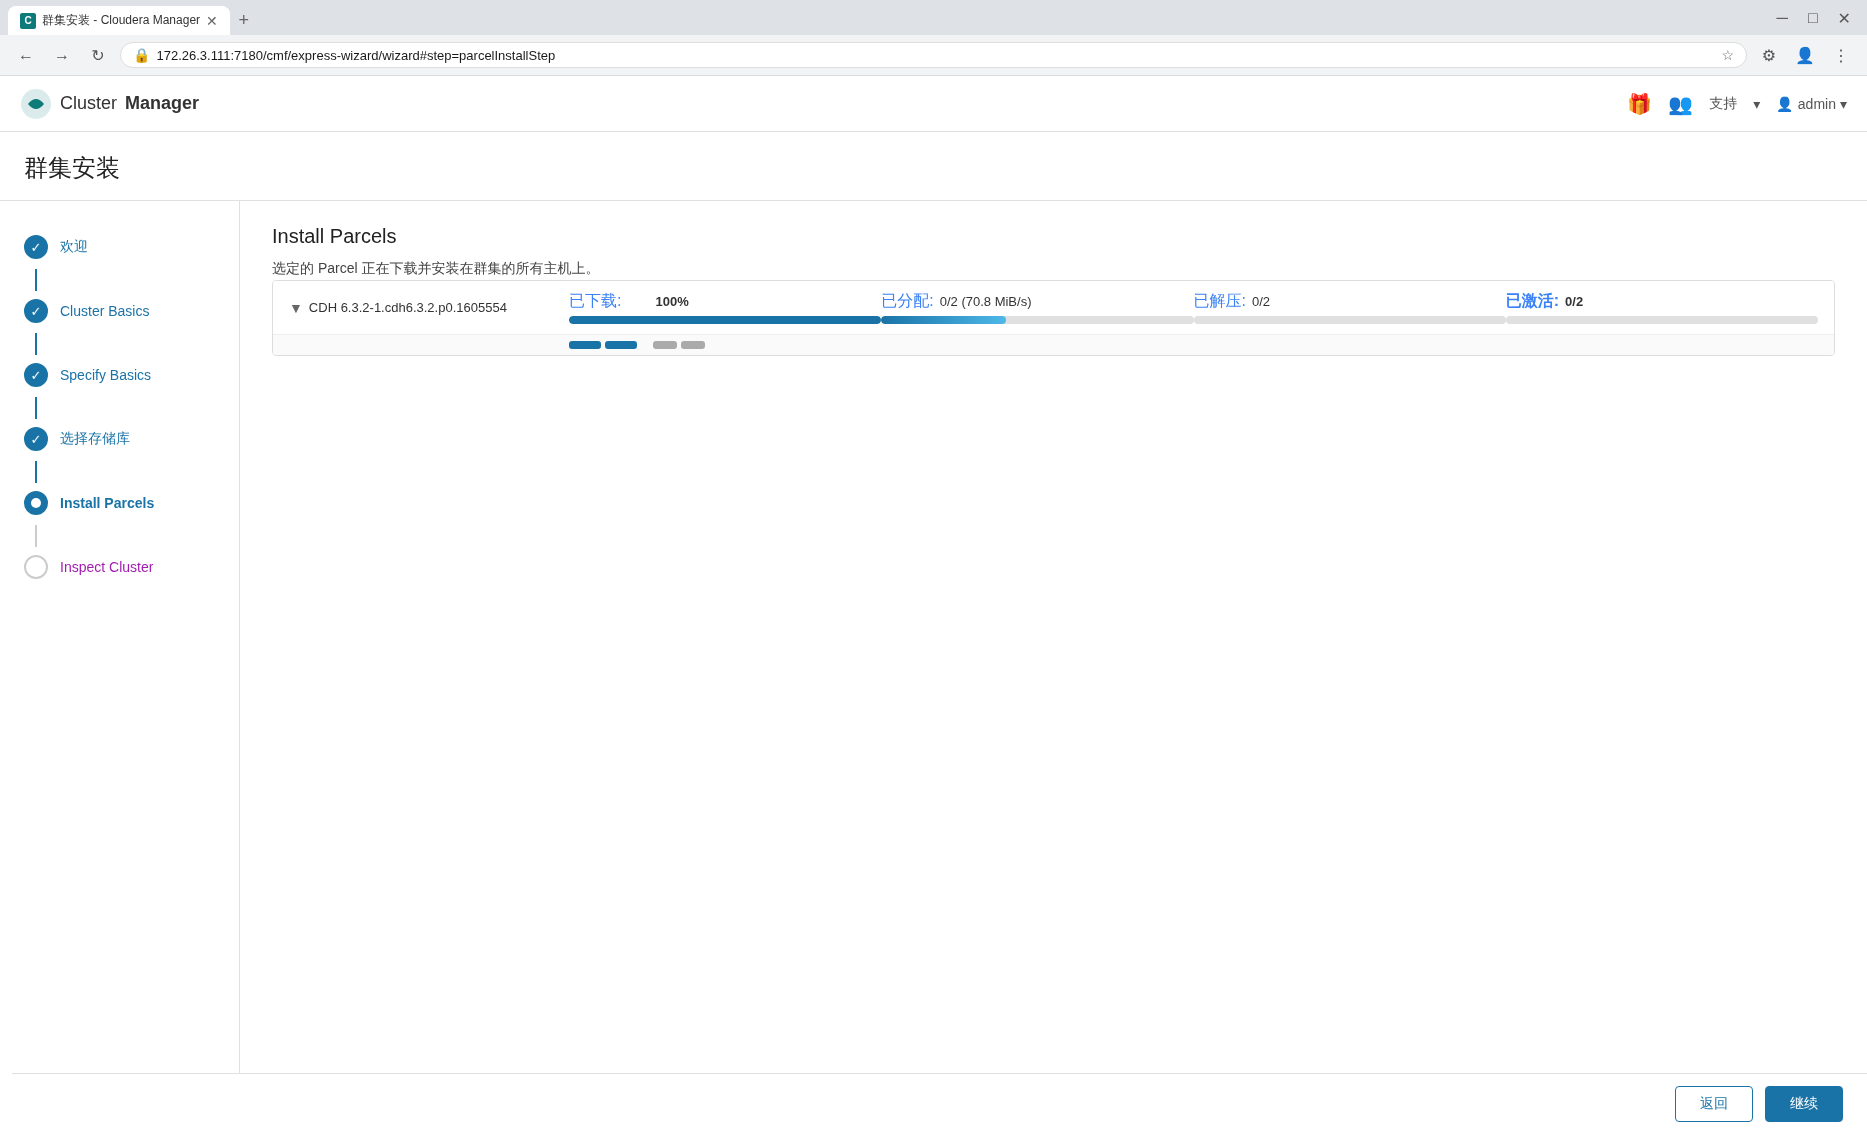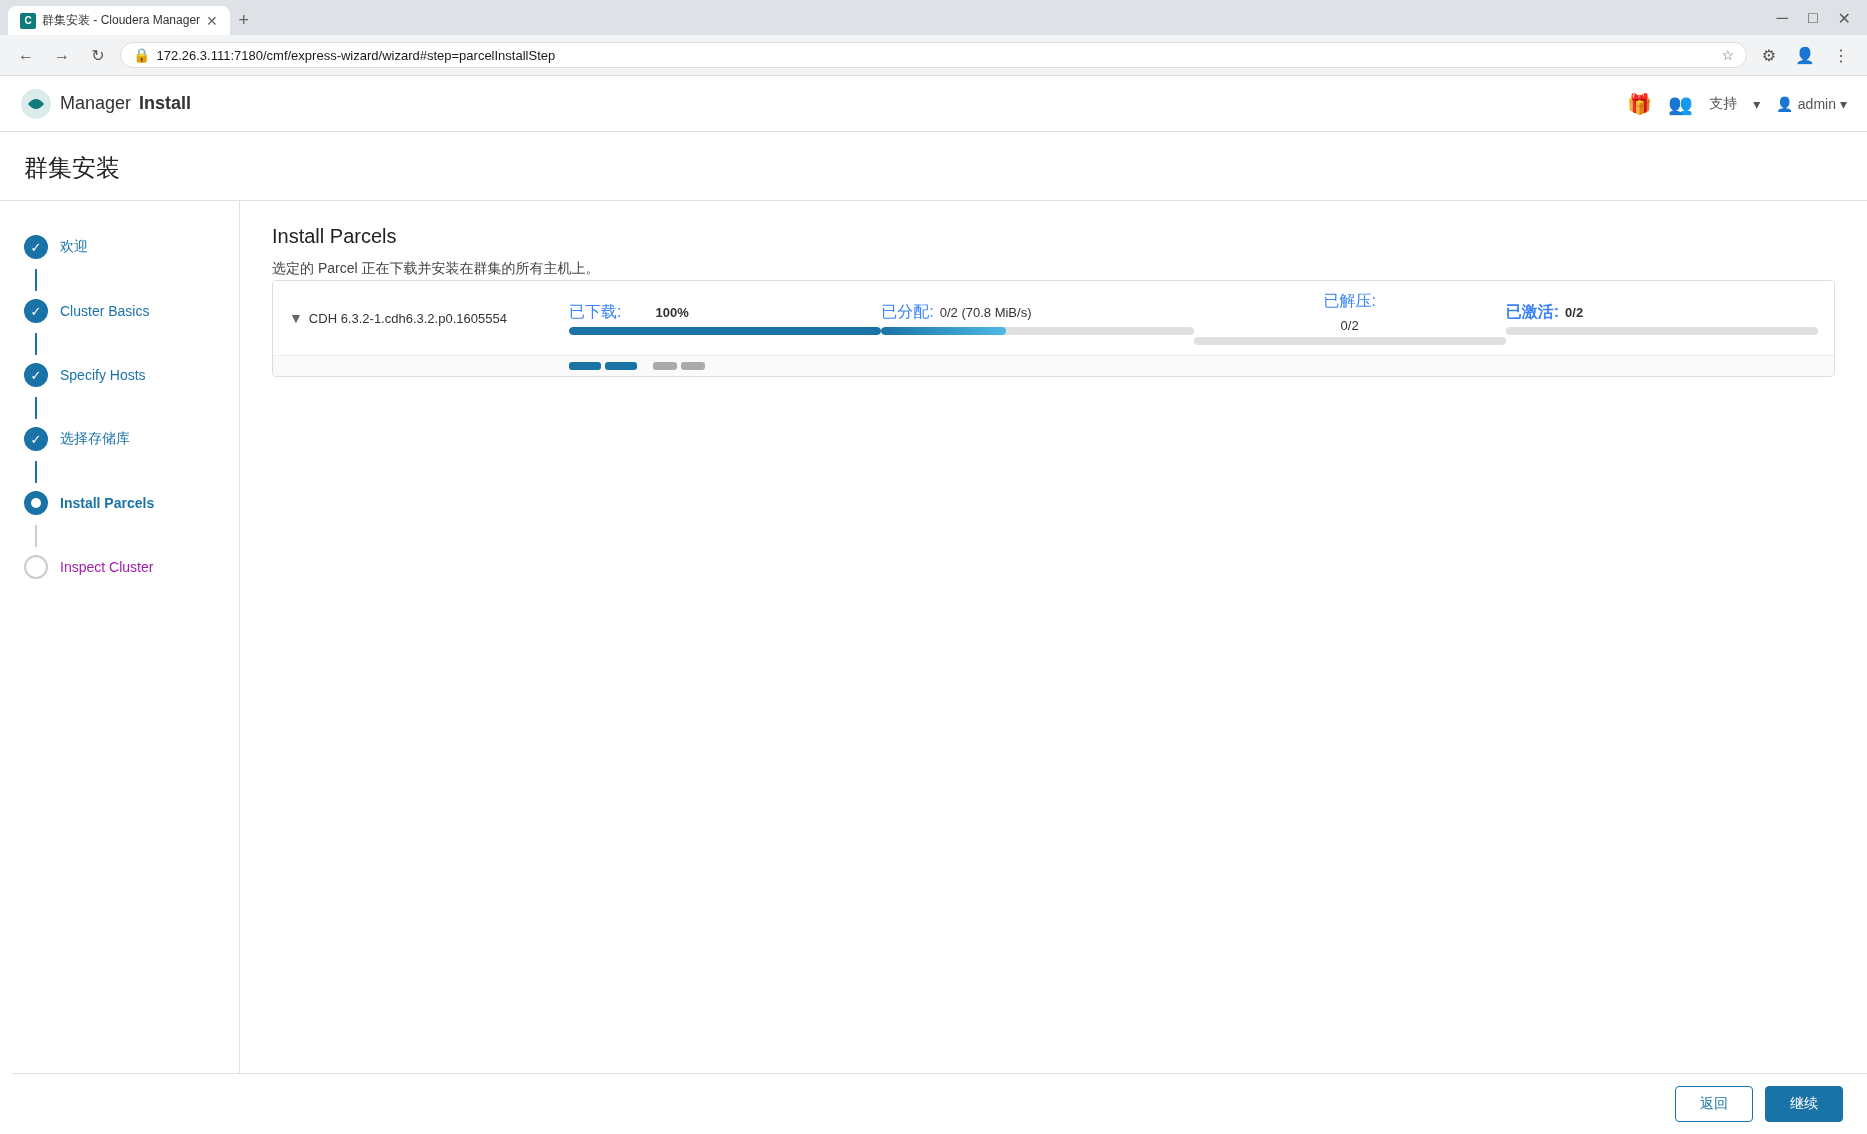--- a/index.html
+++ b/index.html
@@ -126,22 +126,22 @@
     </div>
   </div>
 </div>
 
 <div class="app-header">
   <div class="app-logo">
     <svg class="logo-icon" viewBox="0 0 32 32" xmlns="http://www.w3.org/2000/svg">
       <circle cx="16" cy="16" r="15" fill="#0e7a7a" opacity="0.15"></circle>
       <path d="M8 16 Q16 6 24 16 Q16 26 8 16Z" fill="#0e7a7a"></path>
     </svg>
-    <span class="logo-text-cloudera">Manager</span>
-    <span class="logo-text-manager">Install</span>
+    <span class="logo-text-cloudera">Cluster</span>
+    <span class="logo-text-manager">Manager</span>
   </div>
   <div class="header-spacer"></div>
   <div class="header-actions">
     <span class="header-icon">🎁</span>
     <span class="header-icon">👥</span>
     <span class="header-btn">
       <span>支持</span>
       <span>▾</span>
     </span>
     <span class="header-user">
@@ -171,21 +171,21 @@
         <span class="checkmark">✓</span>
       </div>
       <span class="sidebar-label">Cluster Basics</span>
       <div class="step-connector" style="left:35px;bottom:-18px;height:22px;"></div>
     </div>
 
     <div class="sidebar-item" style="position:relative;margin-top:12px;">
       <div class="step-circle done">
         <span class="checkmark">✓</span>
       </div>
-      <span class="sidebar-label">Specify Hosts</span>
+      <span class="sidebar-label">Specify Basics</span>
       <div class="step-connector" style="left:35px;bottom:-18px;height:22px;"></div>
     </div>
 
     <div class="sidebar-item" style="position:relative;margin-top:12px;">
       <div class="step-circle done">
         <span class="checkmark">✓</span>
       </div>
       <span class="sidebar-label">选择存储库</span>
       <div class="step-connector" style="left:35px;bottom:-18px;height:22px;"></div>
     </div>
@@ -235,21 +235,21 @@
             <span style="font-size:13px;color:#333;">0/2 (70.8 MiB/s)</span>
           </div>
           <div class="progress-container">
             <div class="progress-bar-bg">
               <div class="progress-bar-fill progress-fill-loading" style="width:40%;"></div>
             </div>
           </div>
         </div>
 
         <div class="col-unpack">
-          <div style="display:flex;align-items:center;gap:6px;flex-direction:column;">
+          <div style="display:flex;align-items:center;gap:6px;">
             <span class="col-label">已解压:</span>
             <span style="font-size:13px;color:#333;">0/2</span>
           </div>
           <div class="progress-container">
             <div class="progress-bar-bg">
               <div class="progress-bar-fill progress-fill-blue" style="width:0%;"></div>
             </div>
           </div>
         </div>
 

